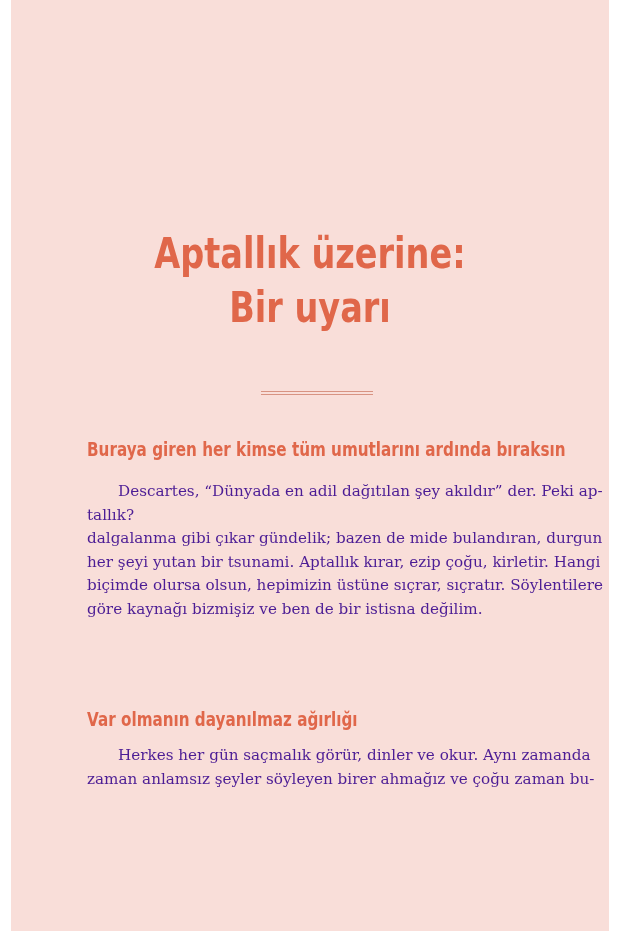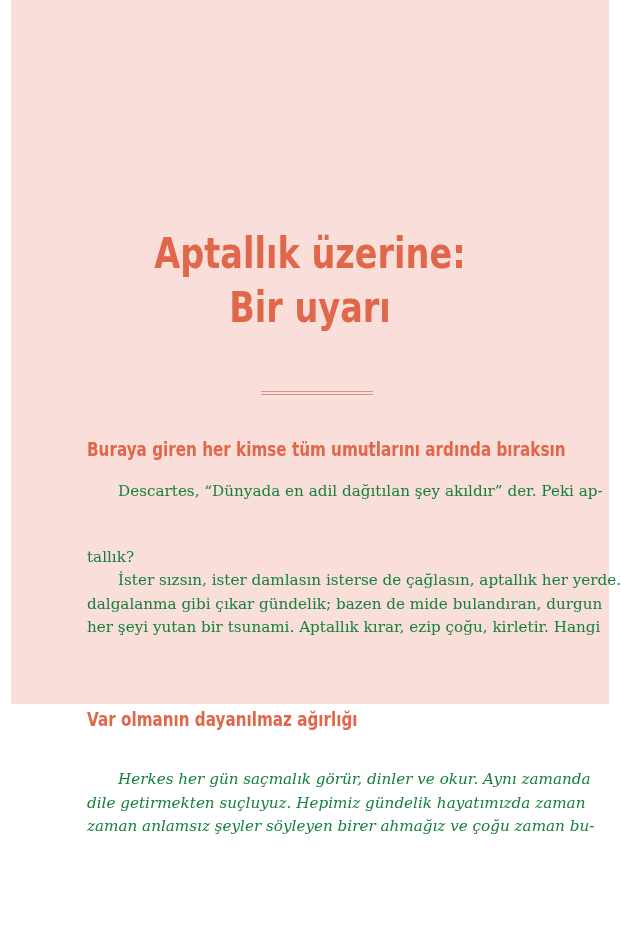--- a/index.html
+++ b/index.html
@@ -1,18 +1,18 @@
 <!DOCTYPE html>
 <html><head>
   <meta charset="utf-8">
   <style>
     html, body { margin: 0; padding: 0; background: #ffffff; }
     body { width: 621px; height: 931px; position: relative; overflow: hidden; }
     .page {
-      position: absolute; left: 11px; top: 0; width: 598px; height: 704px;
+      position: absolute; left: 11px; top: 0; width: 598px; height: 931px;
       background: #f9ded9;
     }
     .title {
       position: absolute; left: 0; top: 226px; width: 598px;
       text-align: center;
       font-family: "DejaVu Sans", sans-serif;
       font-weight: bold;
       color: #e0674a;
       font-size: 43px;
       line-height: 54px;
@@ -34,52 +34,52 @@
       line-height: 24px;
       white-space: nowrap;
       transform: scaleX(0.80);
       transform-origin: left center;
     }
     .h2.first { top: 437px; }
     .h2.second { top: 707px; }
     .body-text {
       position: absolute; left: 76px; width: 473px;
       font-family: "DejaVu Serif", serif;
-      color: #15803d;
+      color: #4c1d95;
       font-size: 15.2px;
       line-height: 23.6px;
       text-align: justify;
     }
     .body-text.first { top: 480px; }
-    .body-text.second { top: 768px; font-style: italic; }
+    .body-text.second { top: 744px; }
     .line { display: block; white-space: nowrap; text-align: justify; text-align-last: justify; }
-    .line.last { text-align-last: left; margin-top: 42px; }
+    .line.last { text-align-last: left; }
     .line.indent { padding-left: 31px; }
   </style>
 </head>
 <body>
 
 <div class="page">
   <div class="title">
     <div>Aptallık üzerine:</div>
     <div>Bir uyarı</div>
   </div>
 
   <div class="rule"></div>
 
   <div class="h2 first">Buraya giren her kimse tüm umutlarını ardında bıraksın</div>
 
   <div class="body-text first">
     <span class="line indent">Descartes, “Dünyada en adil dağıtılan şey akıldır” der. Peki ap-</span>
     <span class="line last">tallık?</span>
-    <span class="line indent">İster sızsın, ister damlasın isterse de çağlasın, aptallık her yerde.</span>
     <span class="line">dalgalanma gibi çıkar gündelik; bazen de mide bulandıran, durgun</span>
     <span class="line">her şeyi yutan bir tsunami. Aptallık kırar, ezip çoğu, kirletir. Hangi</span>
+    <span class="line">biçimde olursa olsun, hepimizin üstüne sıçrar, sıçratır. Söylentilere</span>
+    <span class="line last">göre kaynağı bizmişiz ve ben de bir istisna değilim.</span>
   </div>
 
   <div class="h2 second">Var olmanın dayanılmaz ağırlığı</div>
 
   <div class="body-text second">
     <span class="line indent">Herkes her gün saçmalık görür, dinler ve okur. Aynı zamanda</span>
-    <span class="line">dile getirmekten suçluyuz. Hepimiz gündelik hayatımızda zaman</span>
     <span class="line">zaman anlamsız şeyler söyleyen birer ahmağız ve çoğu zaman bu-</span>
   </div>
 </div>
 
 </body></html>

